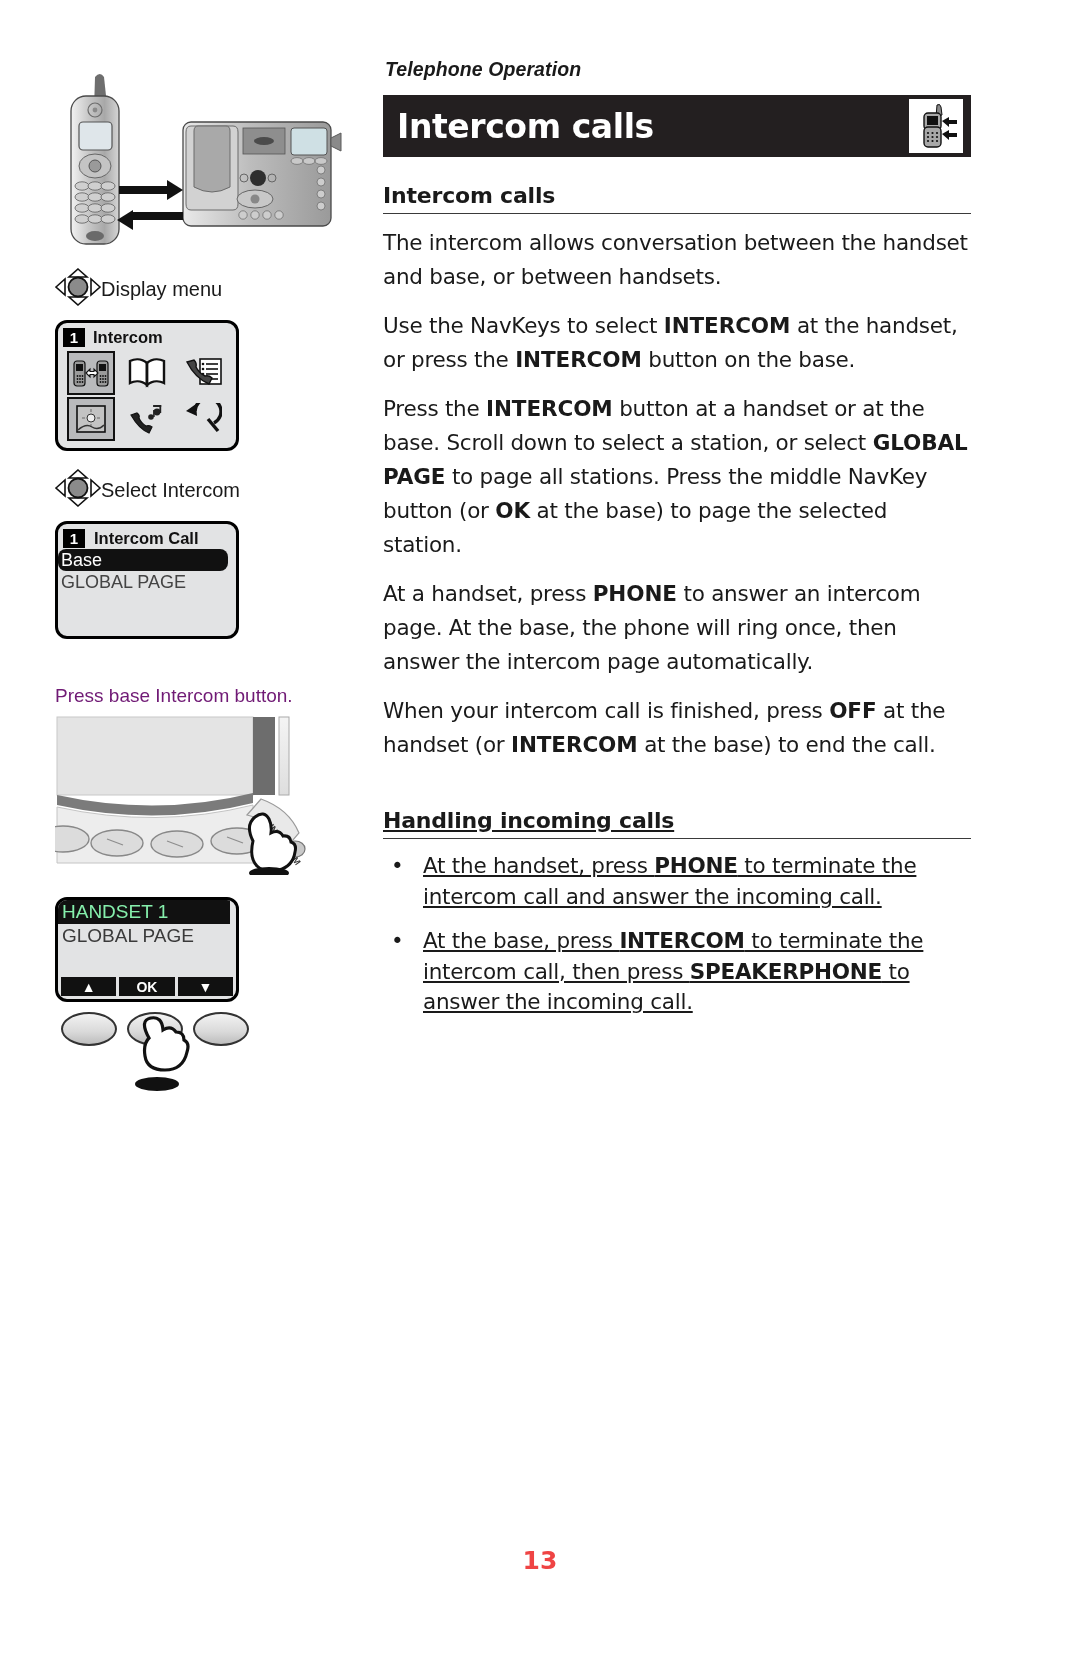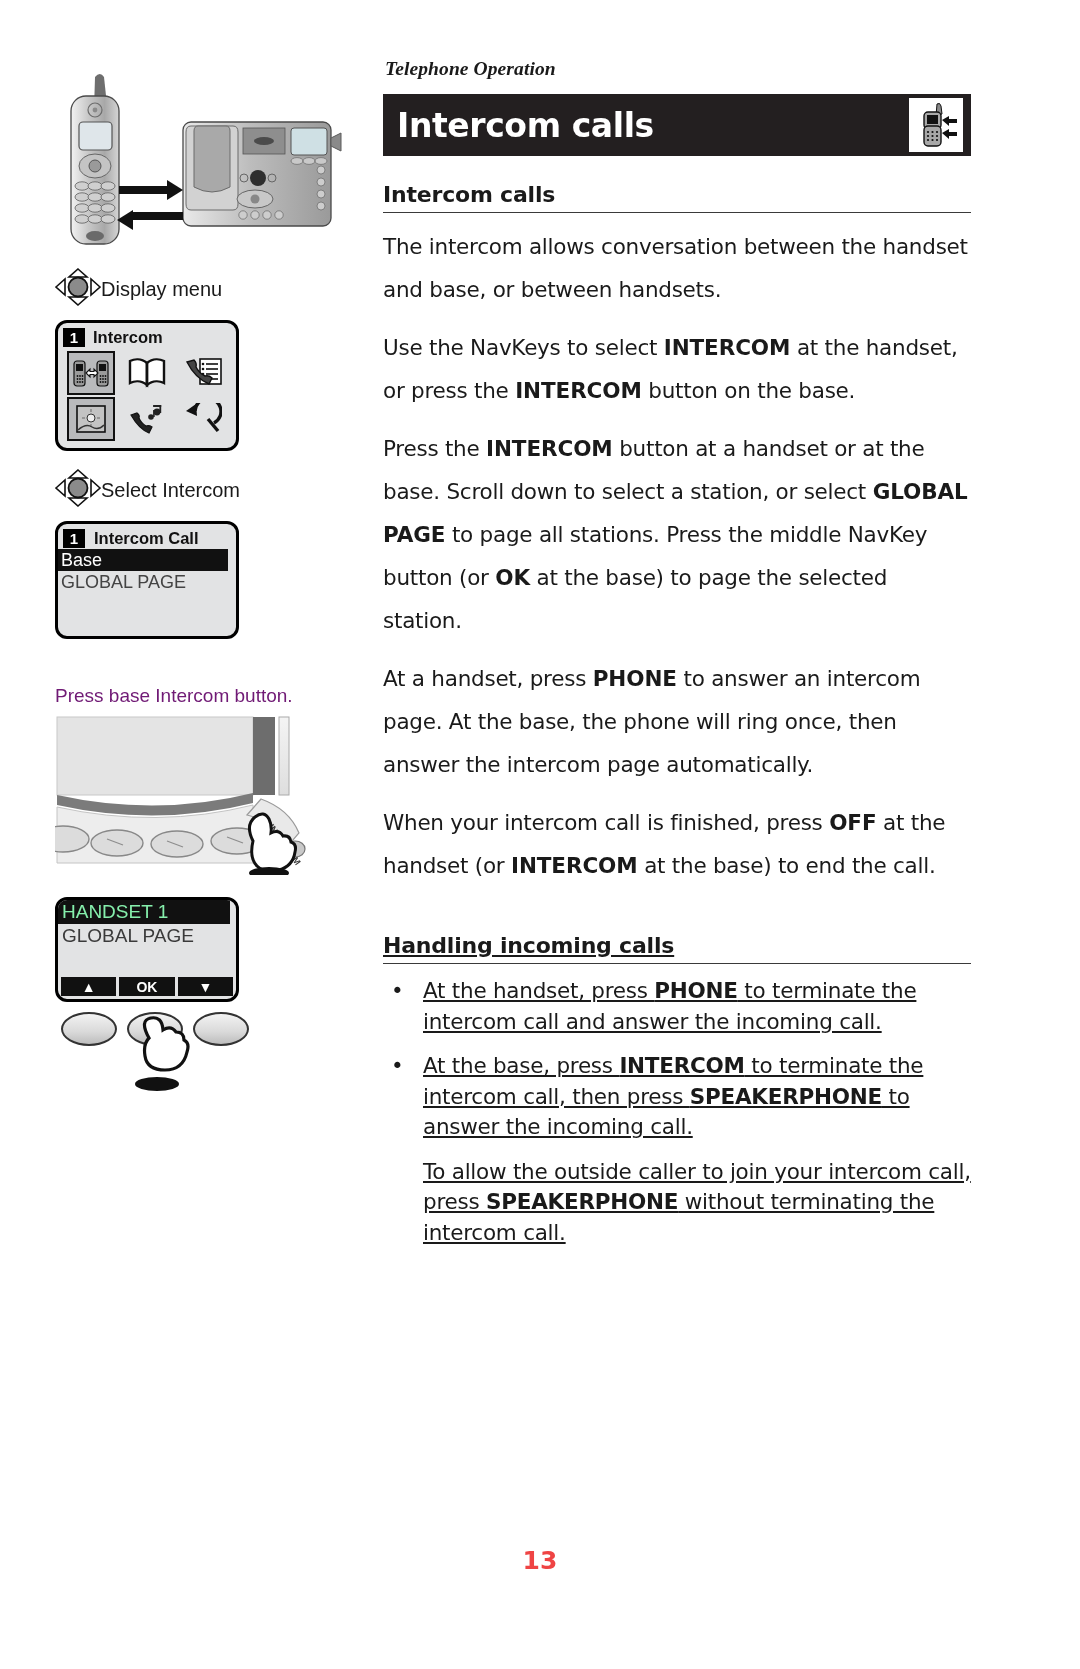--- a/index.html
+++ b/index.html
@@ -32,21 +32,21 @@
 
   .right-col {
     position: absolute;
     left: 383px;
     top: 58px;
     width: 588px;
   }
 
   
   .running-head {
-    font-family: Liberation Serif, serif;
+    font-family: Liberation Sans, sans-serif;
     font-style: italic;
     font-weight: 700;
     font-size: 19.5px;
     letter-spacing: 0.1px;
     color: #1a1a1a;
     margin: 0 0 14px 2px;
   }
 
   .banner {
     position: relative;
@@ -87,21 +87,21 @@
     padding: 0 0 5px 0;
     color: #1a1a1a;
   }
   .rule {
     border-bottom: 1.6px solid #3a3a3a;
     margin-bottom: 12px;
   }
   p.body {
     font-family: "DejaVu Sans", sans-serif;
     font-size: 21.5px;
-    line-height: 43px;
+    line-height: 34px;
     margin: 0 0 15px 0;
     letter-spacing: -0.25px;
     color: #1a1a1a;
     text-align: left;
   }
   p.body b { font-weight: 700; letter-spacing: -0.1px; }
 
   ul.bullets { list-style: none; margin: 0; padding: 0; }
   ul.bullets > li {
     position: relative;
@@ -211,20 +211,21 @@
     display: flex; align-items: center; gap: 9px;
     padding-left: 5px;
     height: 21px;
   }
   .lcd2-row {
     font-family: "Liberation Sans", sans-serif;
     font-size: 18px;
     color: #444;
     padding-left: 3px;
     line-height: 22px;
+    border-radius: 8px;
   }
   .lcd2-row.hl {
     background: #111;
     color: #fff;
     margin-right: 8px;
   }
 
   .caption {
     font-family: "Liberation Sans", sans-serif;
     font-size: 19px;
@@ -615,18 +616,17 @@
         </div>
     </div>
 
     <div style="margin-top:46px;text-decoration:underline;">
       <h2 class="sec">Handling incoming calls</h2>
       <div class="rule"></div>
       <ul class="bullets" id="sec1-bullets">
           <li><span class="dot">•</span>At the handset, press <b>PHONE</b> to terminate the intercom call and answer the incoming call.</li>
           <li><span class="dot">•</span>At the base, press <b>INTERCOM</b> to terminate the intercom call, then press <b>SPEAKERPHONE</b> to answer the incoming call.</li>
         </ul>
-      <div class="subpara" id="sec1-sub">To allow the outside caller to join your intercom call, press <b>SPEAKERPHONE</b> without terminating the intercom call.</div>
     </div>
   </div>
 
   <div class="footer-page">13</div>
 </div>
 
 </body></html>

